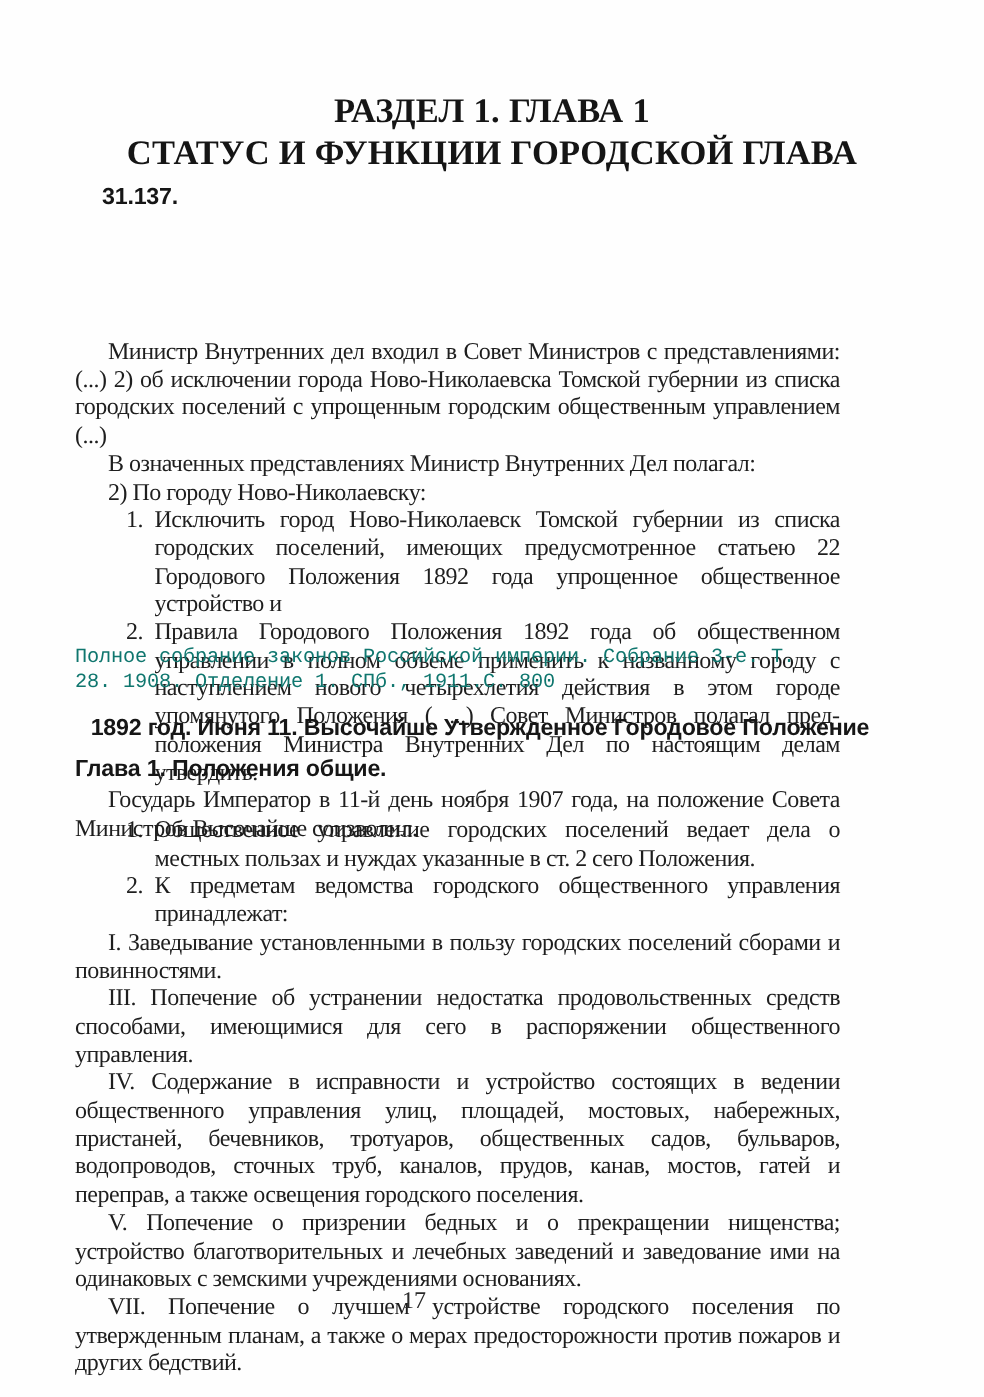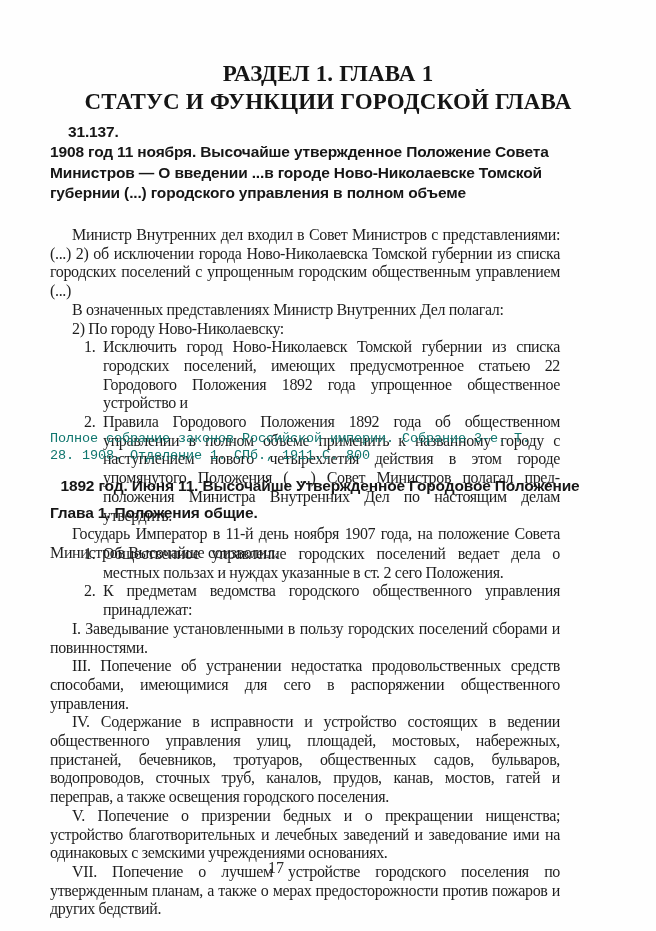--- a/index.html
+++ b/index.html
@@ -39,21 +39,20 @@
 </style>
 </head>
 <body>
 
 <div class="page">
 
   <div class="title t1">РАЗДЕЛ 1. ГЛАВА 1</div>
   <div class="title t2">СТАТУС И ФУНКЦИИ ГОРОДСКОЙ ГЛАВА</div>
 
   <div class="hbold num">31.137.</div>
-  <div class="hbold head1">1908 год 11 ноября. Высочайше утвержденное Положение Совета Министров — О введении ...в городе Ново-Николаевске Томской губернии (...) городского управления в полном объеме</div>
 
   <div class="col body" style="top:202px;">
     <p class="indent">Министр Внутренних дел входил в Совет Министров с представлениями: (...) 2) об ис­ключении города Ново-Николаевска Томской губернии из списка городских поселений с упрощенным городским общественным управлением (...)</p>
     <p class="indent">В означенных представлениях Министр Внутренних Дел полагал:</p>
     <p class="indent">2) По городу Ново-Николаевску:</p>
     <div class="list">
       <div class="li">
         <span class="n">1.</span>
         <span>Исключить город Ново-Николаевск Томской губернии из списка городских поселе­ний, имеющих предусмотренное статьею 22 Городового Положения 1892 года уп­рощенное общественное устройство и</span>
       </div>

